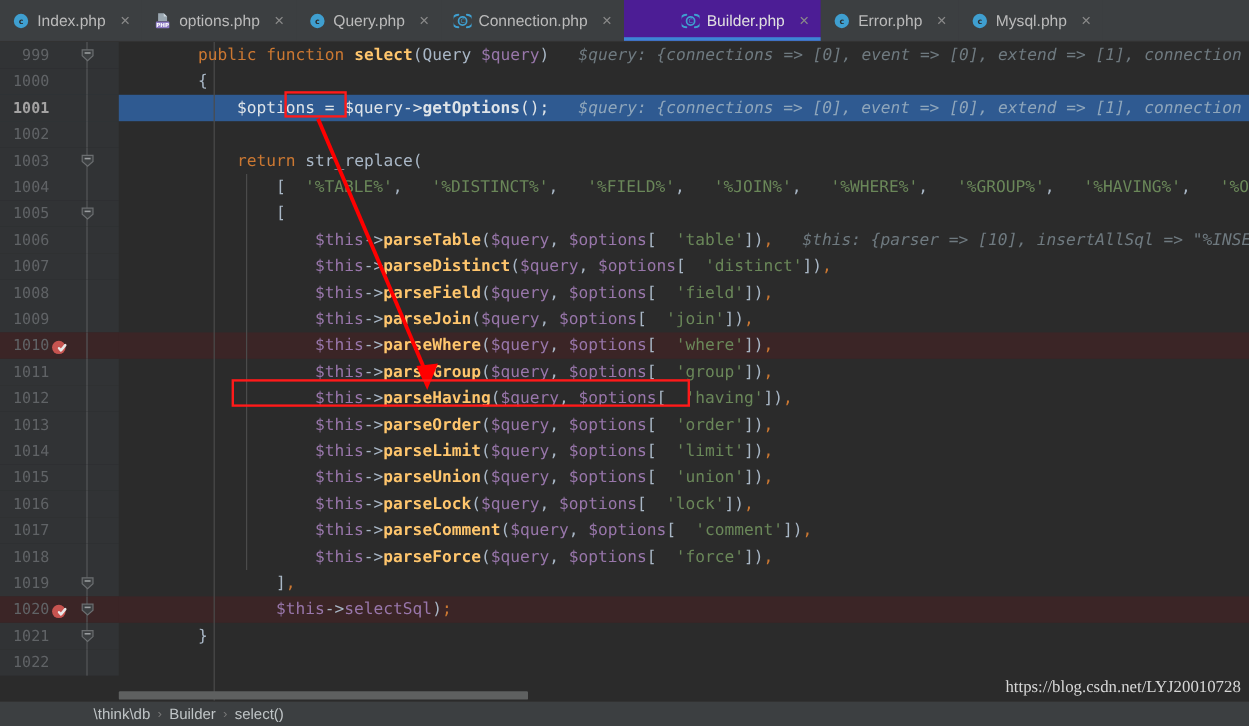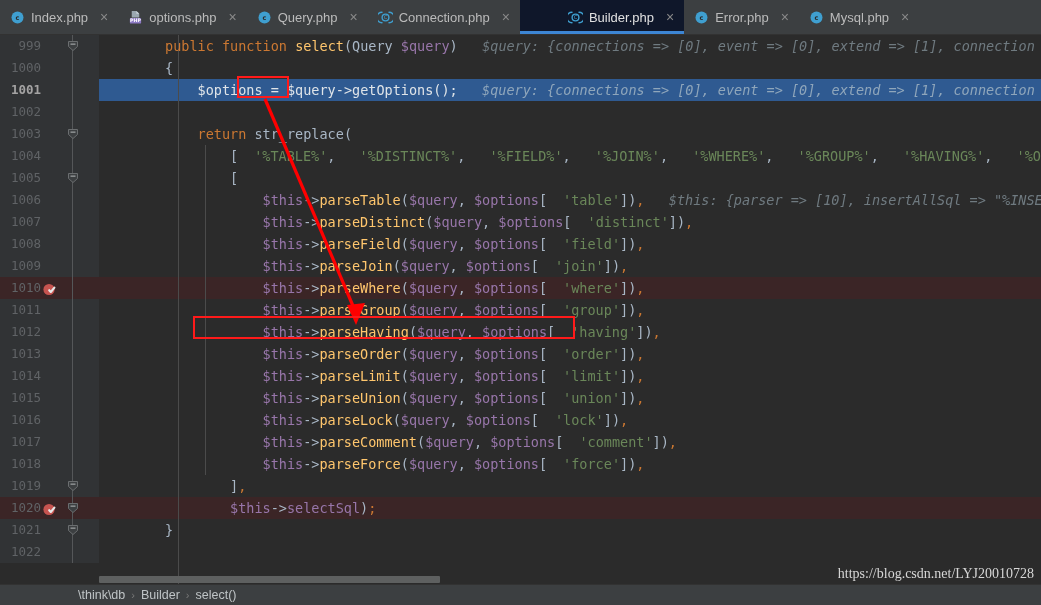--- a/index.html
+++ b/index.html
@@ -25,21 +25,21 @@
     padding: 0 8px 0 10px;
     gap: 6px;
     font-family: "Liberation Sans", sans-serif;
     font-size: 13px;
     color: #bbbbbb;
     cursor: default;
     position: relative;
     background: #3c3f41;
   }
   .tab.active {
-    background: #0f172a;
+    background: #4c1d95;
     color: #e0e0e0;
     padding-left: 48px;
   }
   .tab.active::after {
     content: "";
     position: absolute;
     left: 0; right: 0; bottom: 0;
     height: 3px;
     background: #3d86d4;
   }
@@ -123,21 +123,21 @@
   .indent-guides {
     position: absolute;
     top: 0; bottom: 0;
     width: 1px;
     background: #4b4b4b;
     z-index: 1;
   }
 
   
   .kw   { color: #cc7832; }
-  .fn   { color: #ffc66d; }
+  .fn   { color: #ffc66d; font-weight: bold; }
   .var  { color: #9876aa; }
   .str  { color: #6a8759; margin-left: 16px; }
   .punc { color: #a9b7c6; }
   .plain{ color: #a9b7c6; }
   .op   { color: #a9b7c6; }
   .cmt  { color: #629755; }
   .hint { color: #6f7a80; font-style: italic; }
   .row.sel .hint { color: #8fa6bb; }
   .sel-text { color: #dfe4e8; }
 

